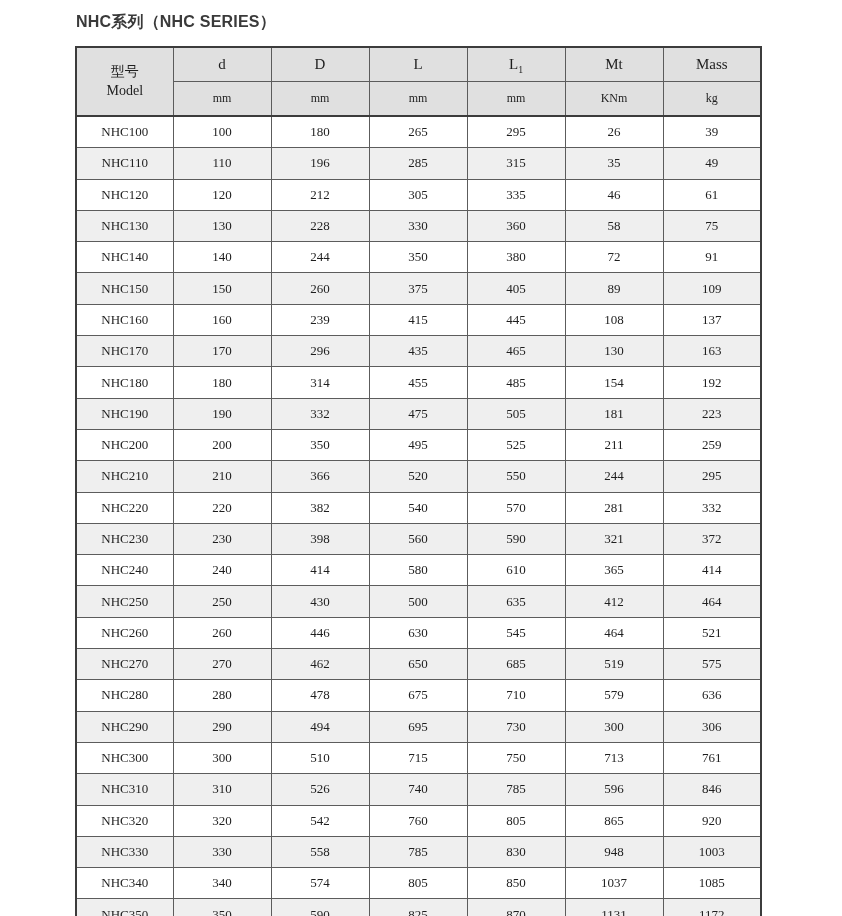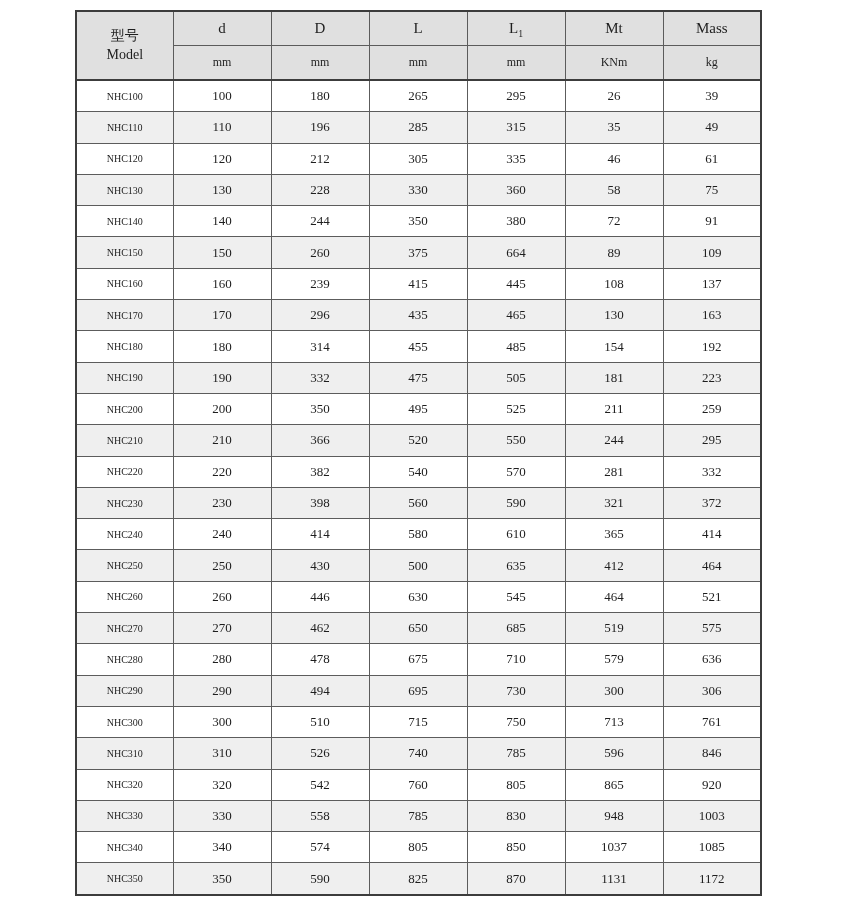--- a/index.html
+++ b/index.html
@@ -30,26 +30,27 @@
     height:31px;font-size:15px;margin-left:20px;
   }
   thead{border-bottom:2px solid #3c3c3c;}
   thead th.model-head{font-size:14px;line-height:1.35;}
   thead th.unit{font-size:12px;}
   thead sub{font-size:.65em;line-height:0;}
   tbody td{
     height:28.3px;font-size:13px;background:#ffffff;
   }
   tbody tr:nth-child(even) td{background:#efefef;}
-  tbody td:first-child{font-size:10px;margin-left:40px;}
+  tbody td:first-child{font-size:13px;margin-left:40px;}
 </style>
 </head>
 <body>
 
 <div class="page">
+  <div class="title">NHC系列（NHC SERIES）</div>
 
   <table class="spec">
     <colgroup>
       <col class="model-col">
       <col class="val-col">
         <col class="val-col">
         <col class="val-col">
       <col class="val-col">
         <col class="val-col">
         <col class="val-col">
@@ -120,21 +121,21 @@
           <td>350</td>
           <td>380</td>
           <td>72</td>
           <td>91</td>
         </tr>
         <tr>
           <td>NHC150</td>
           <td>150</td>
           <td>260</td>
           <td>375</td>
-          <td>664</td>
+          <td>405</td>
           <td>89</td>
           <td>109</td>
         </tr>
         <tr>
           <td>NHC160</td>
           <td>160</td>
           <td>239</td>
           <td>415</td>
           <td>445</td>
           <td>108</td>

